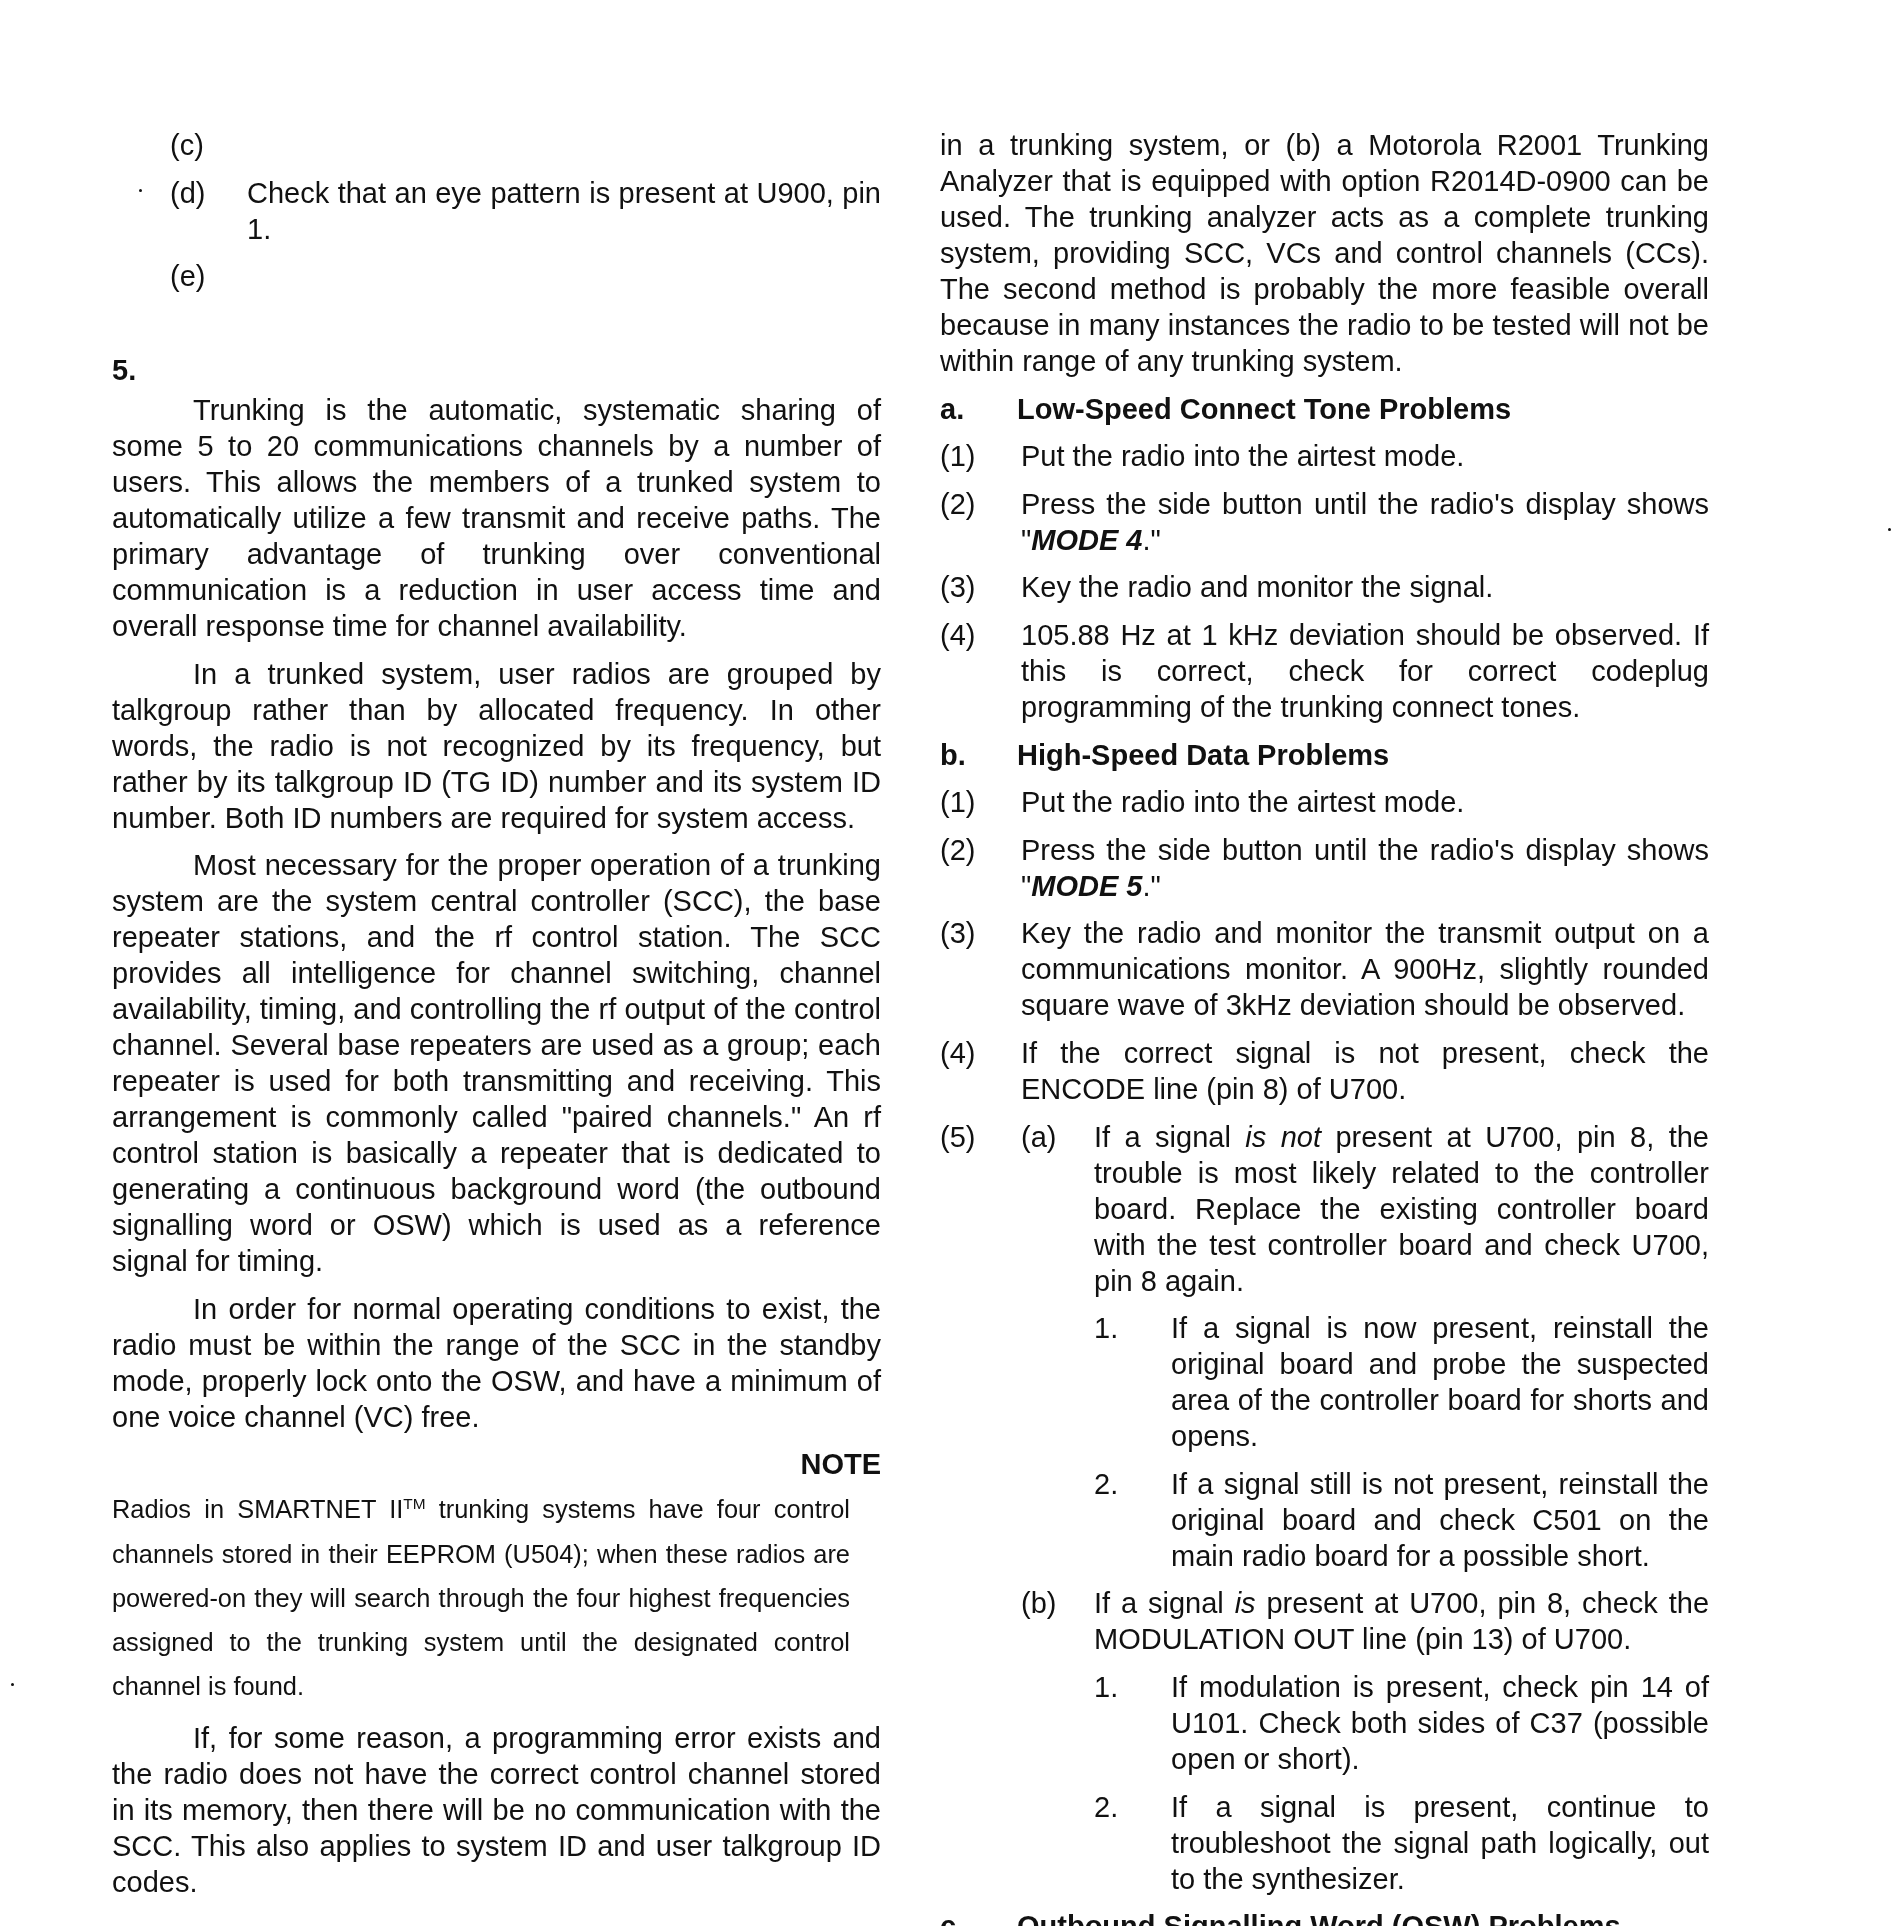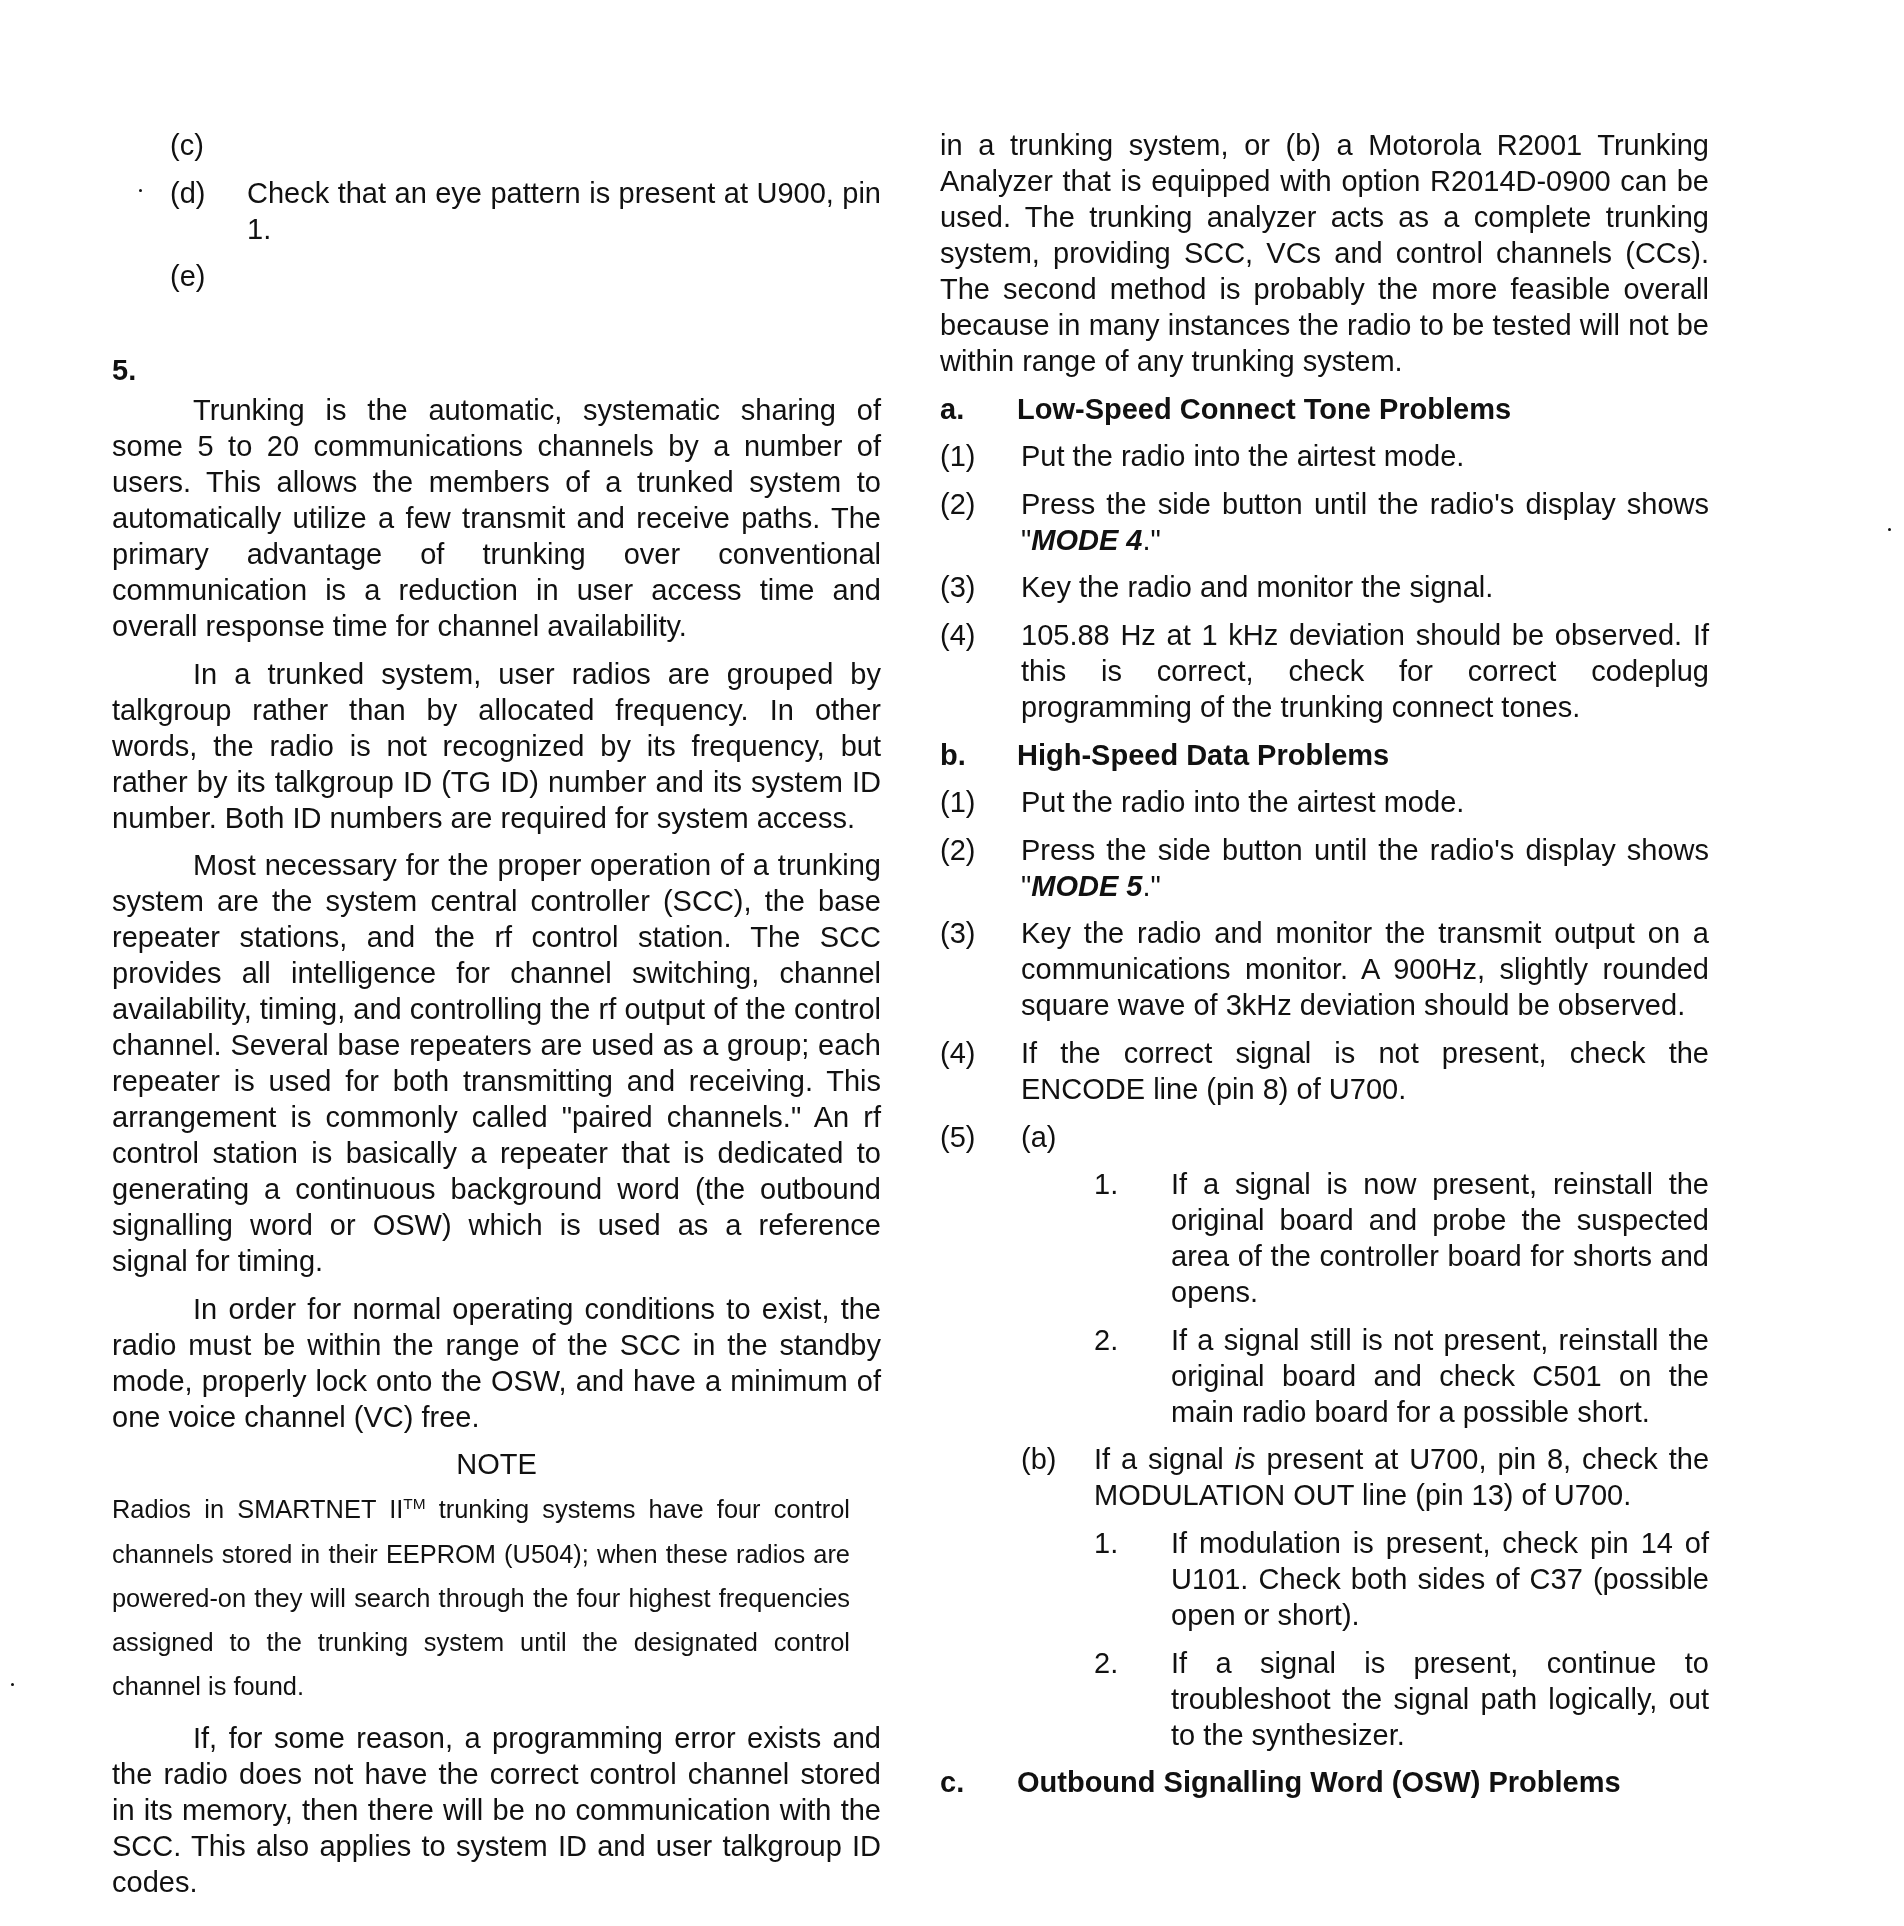--- a/index.html
+++ b/index.html
@@ -24,21 +24,21 @@
   .item.sub { margin-left: 81px; }
   .item.sub .lbl { flex: 0 0 73px; }
   .item.subsub { margin-left: 154px; }
   .item.subsub .lbl { flex: 0 0 77px; }
   .item.lead { margin-left: 58px; }
   .item.lead .lbl { flex: 0 0 77px; }
   .heading { font-weight: bold; display: flex; margin: 0 0 11.6px 0; }
   .heading .lbl { flex: 0 0 77px; }
   .section-heading { font-weight: bold; display: flex; margin: 58px 0 3.9px 0; }
   .section-heading .lbl { flex: 0 0 77px; }
-  .note-title { font-weight: normal; text-align: center; margin: 3.9px 0 0 0; }
+  .note-title { font-weight: bold; text-align: right; margin: 3.9px 0 0 0; }
   .note-body { font-size: 25.4px; line-height: 44px; margin: 0 31px 11.6px 0; text-align: justify; text-align-last: left; }
   .note-body sup { font-size: 15.4px; }
   .mode { font-weight: bold; font-style: italic; }
   .emph { font-style: italic; }
   .speck { position: absolute; width: 3.1px; height: 3.1px; background: #111; border-radius: 50%; }
 </style>
 </head>
 <body>
 
 <div class="col left">
@@ -112,20 +112,21 @@
     <span class="txt">Key the radio and monitor the transmit output on a communications monitor. A 900Hz, slightly rounded square wave of 3kHz deviation should be observed.</span>
   </div>
   <div class="item">
     <span class="lbl">(4)</span>
     <span class="txt">If the correct signal is not present, check the ENCODE line (pin 8) of U700.</span>
   </div>
 
   <div class="item">
     <span class="lbl">(5)</span>
     <span class="lbl" style="flex:0 0 73px">(a)</span>
+    <span class="txt"><span>If a signal </span><span class="emph">is not</span><span> present at U700, pin 8, the trouble is most likely related to the controller board. Replace the existing controller board with the test controller board and check U700, pin 8 again.</span></span>
   </div>
   <div class="item subsub">
     <span class="lbl">1.</span>
     <span class="txt">If a signal is now present, reinstall the original board and probe the suspected area of the controller board for shorts and opens.</span>
   </div>
   <div class="item subsub">
     <span class="lbl">2.</span>
     <span class="txt">If a signal still is not present, reinstall the original board and check C501 on the main radio board for a possible short.</span>
   </div>
   <div class="item sub">

